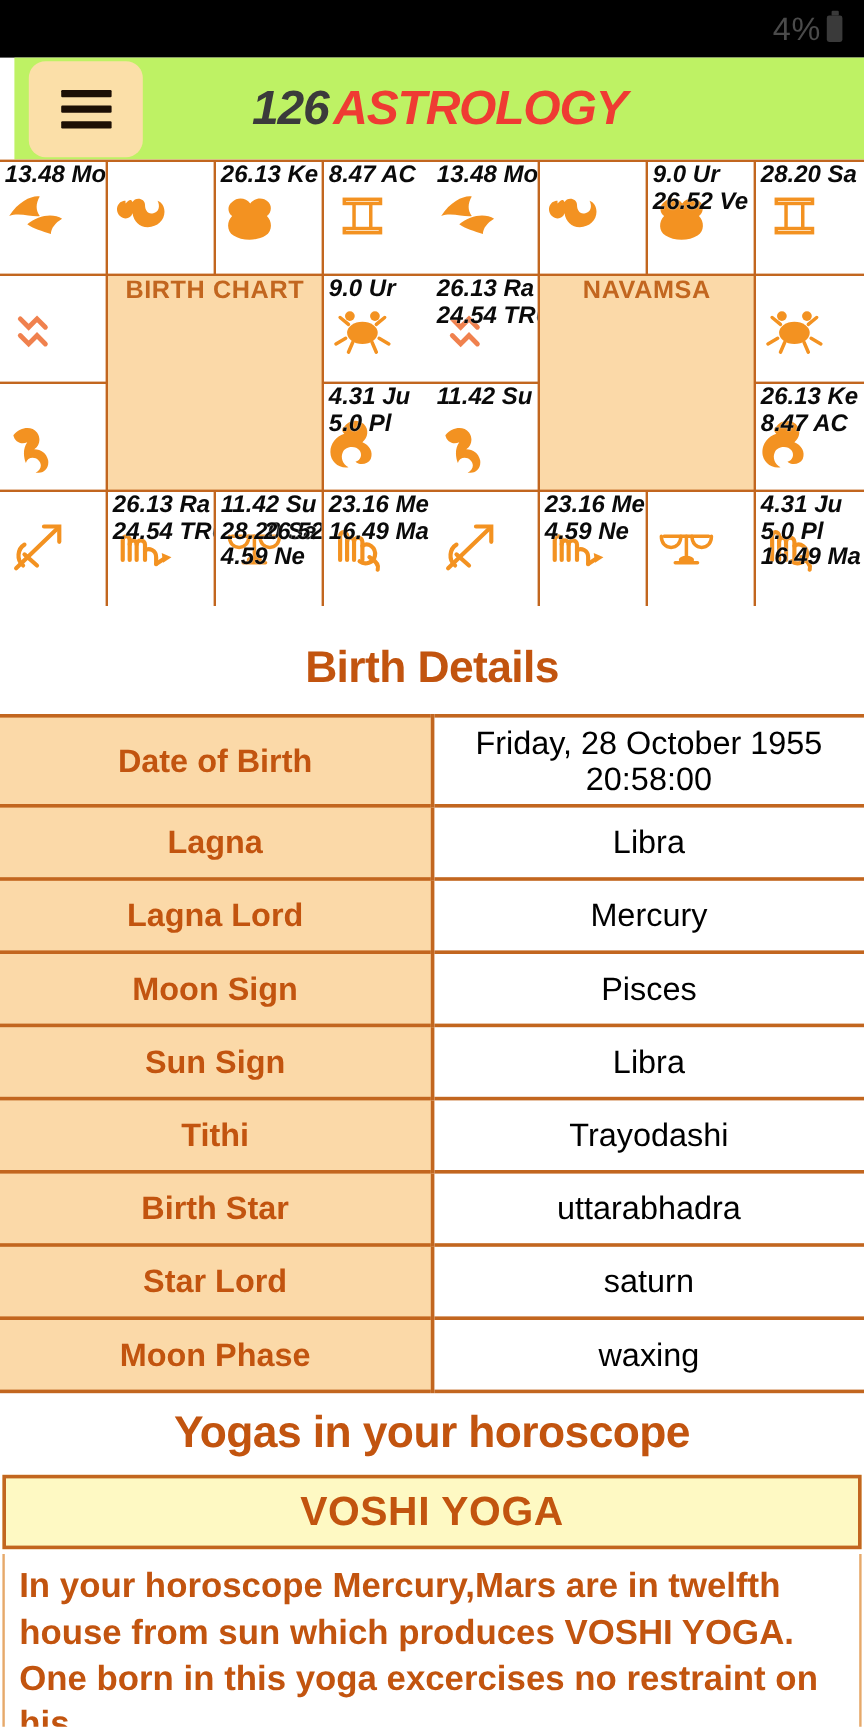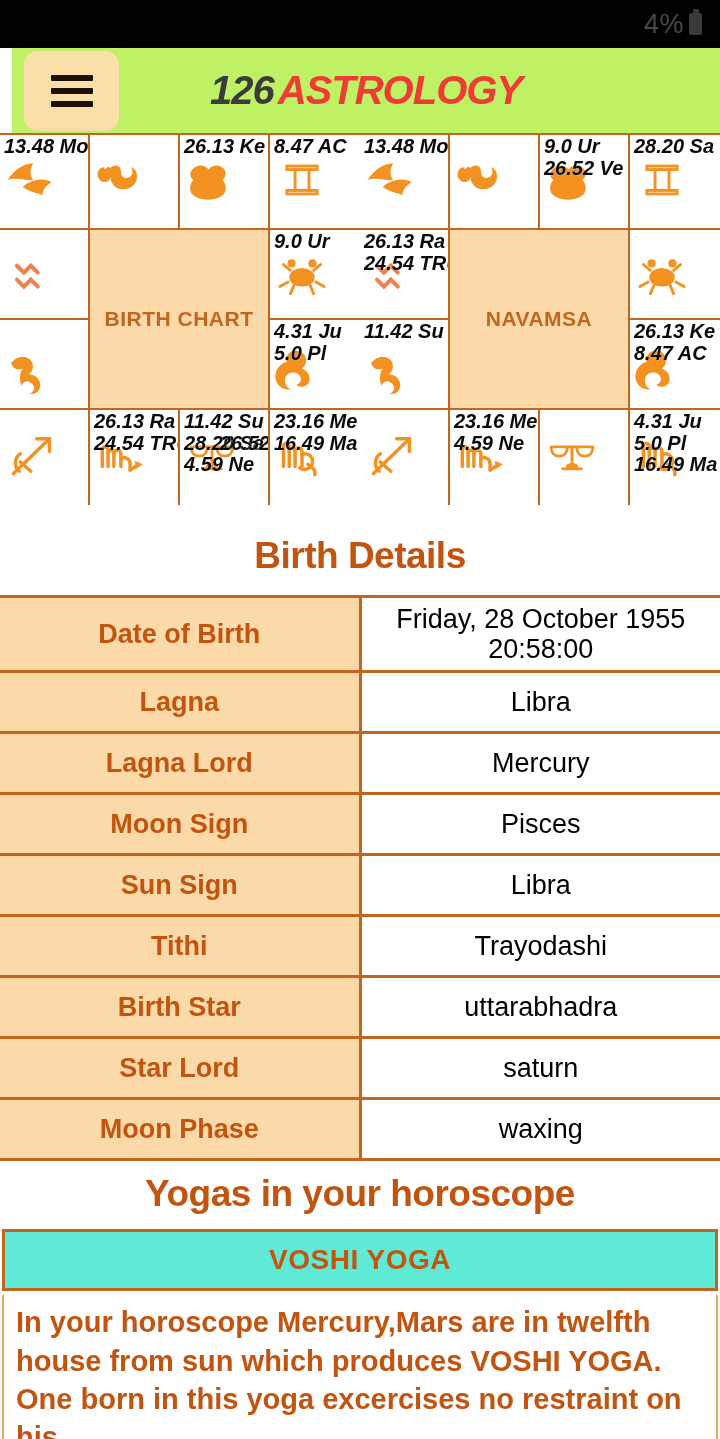--- a/index.html
+++ b/index.html
@@ -63,21 +63,21 @@
     position: relative; overflow: hidden;
     border-right: 2px solid #c2661f; border-bottom: 2px solid #c2661f;
     background: #ffffff;
     font-style: italic;
   }
   .cell.r4 { border-bottom: none; }
   .cell.c4 { border-right: none; }
   .center {
     grid-column: 2 / span 2; grid-row: 2 / span 2;
     background: #fbd9a8;
-    display: flex; align-items: center; justify-content: center;
+    display: flex; align-items: flex-start; justify-content: center;
     border-right: 2px solid #c2661f; border-bottom: 2px solid #c2661f;
   }
   .center-label {
     color: #c2661f; font-size: 21px; font-weight: bold; letter-spacing: 0.5px;
   }
   .glyph {
     position: absolute; left: 1px; top: 16px;
     width: 62px; height: 58px; opacity: 1; pointer-events: none;
   }
   .planets {
@@ -109,24 +109,24 @@
   }
   .details td.v {
     background: #ffffff; color: #000000;
     font-size: 27px; text-align: center; line-height: 1.12;
   }
   .details tr.tall td { height: 72px; }
   .details tr.norm td { height: 61px; }
 
   
   .yoga-head {
-    margin: 0 2px; height: 62px; background: #5eead4;
+    margin: 0 2px; height: 62px; background: #fef9c3;
     border: 3px solid #c2661f;
     display: flex; align-items: center; justify-content: center;
-    color: #c2540f; font-size: 28px; font-weight: bold; letter-spacing: 0.5px;
+    color: #c2540f; font-size: 34px; font-weight: bold; letter-spacing: 0.5px;
   }
   .yoga-body {
     margin: 4px 2px 0; border: 2px solid #e6a96a; border-top: none;
     padding: 8px 12px 0;
     color: #c2540f; font-size: 29px; font-weight: bold; line-height: 1.32;
   }
 </style>
 </head>
 <body>
 

